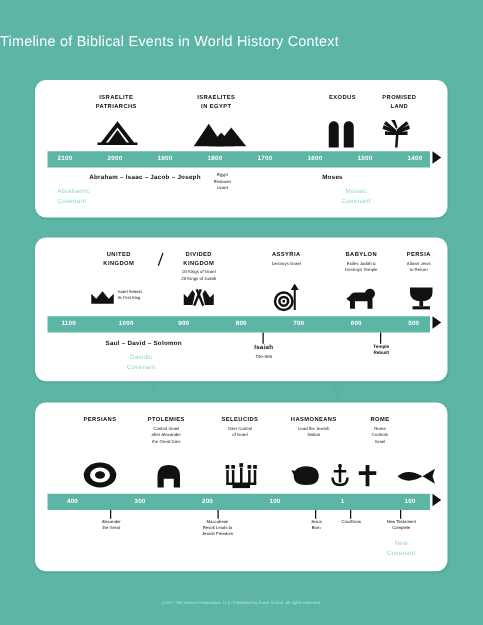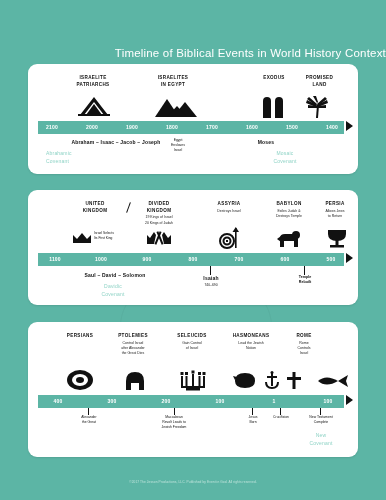--- a/index.html
+++ b/index.html
@@ -5,22 +5,22 @@
   html,body{margin:0;padding:0;}
   body{
     width:386px;height:500px;overflow:hidden;
     background:#5cb5a5;
     font-family:"Liberation Sans", sans-serif;
     position:relative;
   }
   .page{position:absolute;inset:0;}
 
   .title{
-    position:absolute;top:47px;left:0;width:386px;
-    text-align:right;color:#ffffff;
+    position:absolute;top:28px;left:0;width:386px;
+    text-align:left;color:#ffffff;
     font-size:11.5px;letter-spacing:.2px;font-weight:400;
   }
 
   .panel{
     position:absolute;left:28px;width:330px;
     background:#ffffff;border-radius:9px;
     box-shadow:0 1px 2px rgba(0,0,0,.10);
   }
   #panel1{top:64px;height:110px;}
   #panel2{top:190px;height:115px;}

